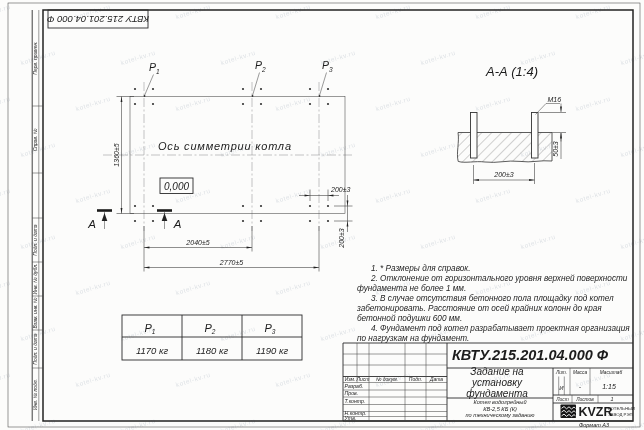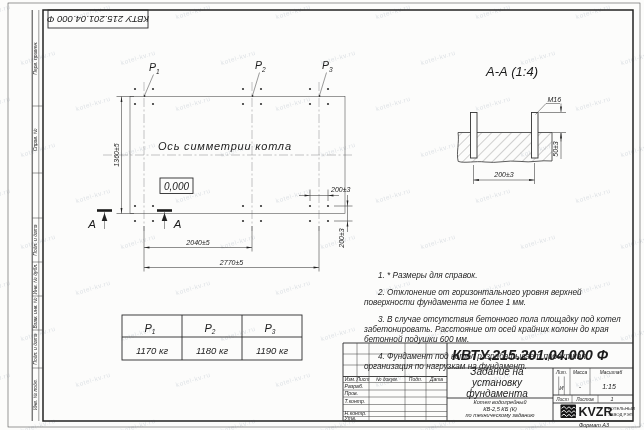--- a/index.html
+++ b/index.html
@@ -13,21 +13,21 @@
   svg text{font-family:"Liberation Sans","DejaVu Sans",sans-serif;fill:#1c1c1c;font-style:italic;}
   svg text.up{font-style:normal;}
   .ln-f{stroke:#222;stroke-width:1.5;fill:none}
   .ln-m{stroke:#2b2b2b;stroke-width:0.9;fill:none}
   .ln-t{stroke:#474747;stroke-width:0.55;fill:none}
   .ln-d{stroke:#8a8a8a;stroke-width:0.5;fill:none;stroke-dasharray:9 2.5 2 2.5}
   .dim{stroke:#333;stroke-width:0.55;fill:none}
   .thk{stroke:#1b1b1b;stroke-width:2.6;fill:none}
   #notes{position:absolute;left:357px;top:264px;width:274px;z-index:3;
          font:italic 8.2px/10px "Liberation Sans",sans-serif;color:#1d1d1d;}
-  #notes p{margin:7px;text-indent:14px;}
+  #notes p{margin:0;text-indent:14px;}
 </style>
 </head>
 <body>
 
 <div class="sheet">
   <div id="wm-layer">
       <span class="wm" style="left: -25px; top: 8px;">kotel-kv.ru</span>
       <span class="wm" style="left: 75px; top: 8px;">kotel-kv.ru</span>
       <span class="wm" style="left: 175px; top: 8px;">kotel-kv.ru</span>
       <span class="wm" style="left: 275px; top: 8px;">kotel-kv.ru</span>

